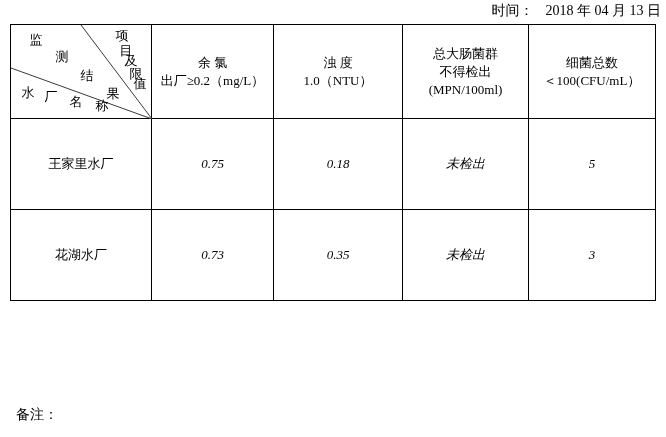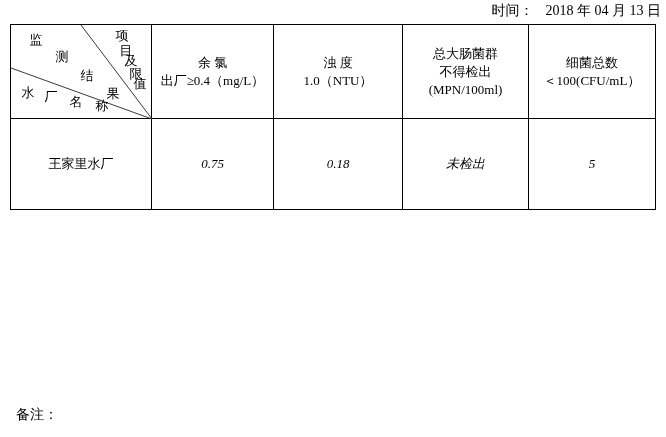--- a/index.html
+++ b/index.html
@@ -89,21 +89,21 @@
         <span class="dc" style="left:69px;top:44px">结</span>
         <span class="dc" style="left:95px;top:62px">果</span>
         <span class="dc" style="left:10px;top:61px">水</span>
         <span class="dc" style="left:33px;top:65px">厂</span>
         <span class="dc" style="left:58px;top:70px">名</span>
         <span class="dc" style="left:84px;top:74px">称</span>
       </div>
     </td>
     <td>
       <div class="hdr-line">余 氯</div>
-      <div class="hdr-line hdr-sub">出厂≥0.4（mg/L）</div>
+      <div class="hdr-line hdr-sub">出厂≥0.2（mg/L）</div>
     </td>
     <td>
       <div class="hdr-line">浊 度</div>
       <div class="hdr-line hdr-sub">1.0（NTU）</div>
     </td>
     <td>
       <div class="hdr-line">总大肠菌群</div>
       <div class="hdr-line">不得检出</div>
       <div class="hdr-line hdr-sub">(MPN/100ml)</div>
     </td>
@@ -112,16 +112,23 @@
       <div class="hdr-line hdr-sub">＜100(CFU/mL）</div>
     </td>
   </tr>
   <tr class="data-row">
     <td class="plant-name">王家里水厂</td>
     <td class="cell-value">0.75</td>
     <td class="cell-value">0.18</td>
     <td class="cell-value">未检出</td>
     <td class="cell-value">5</td>
   </tr>
+  <tr class="data-row">
+    <td class="plant-name">花湖水厂</td>
+    <td class="cell-value">0.73</td>
+    <td class="cell-value">0.35</td>
+    <td class="cell-value">未检出</td>
+    <td class="cell-value">3</td>
+  </tr>
 </tbody>
   </table>
 
 <div class="remark-line">备注：</div>
 
 </body></html>

